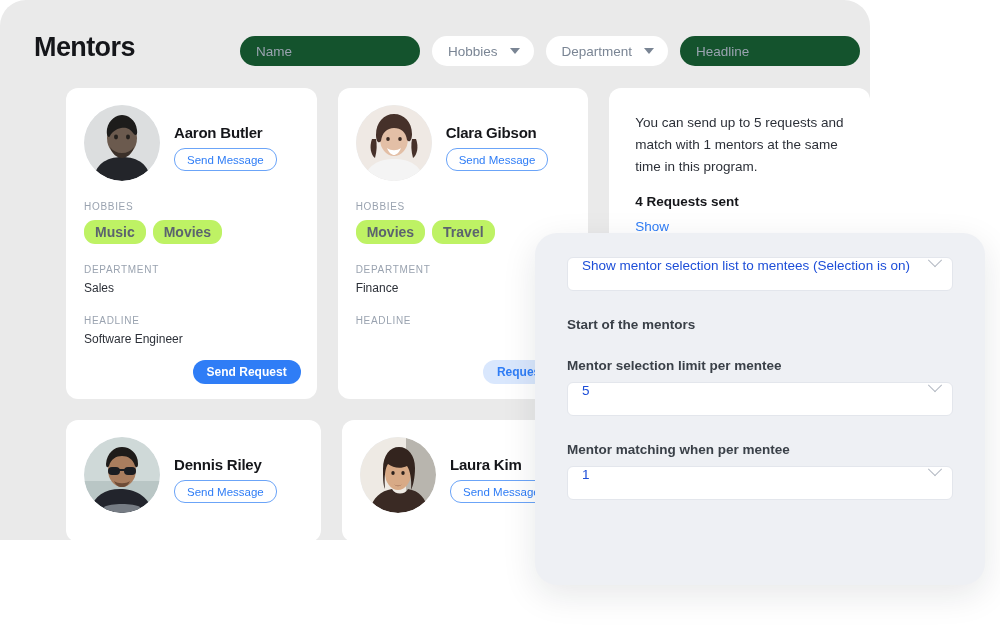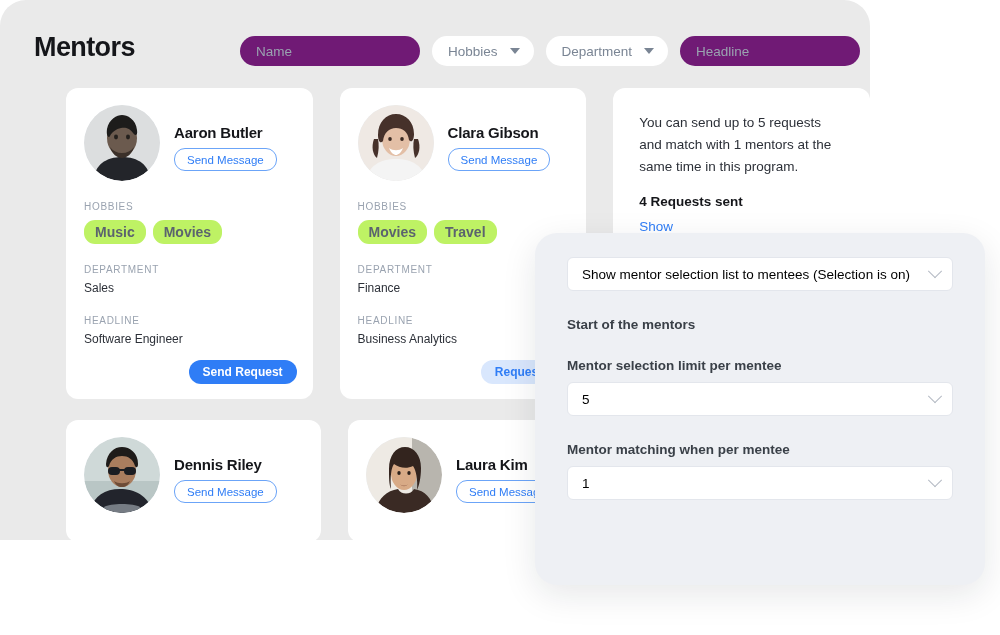--- a/index.html
+++ b/index.html
@@ -54,21 +54,21 @@
     position: absolute;
     left: 240px;
     top: 36px;
     display: flex;
     gap: 12px;
     align-items: center;
   }
 
   .filter-field {
     height: 30px;
-    background: #701a75;
+    background: #14532d;
     border-radius: 16px;
     display: flex;
     align-items: center;
     padding: 0 16px;
     font-size: 13.5px;
     color: #9aa3b0;
     box-sizing: border-box;
   }
   .filter-field.name  { width: 180px; }
   .filter-field.headline { width: 180px; }
@@ -94,21 +94,21 @@
   
   .cards {
     position: absolute;
     left: 22px;
     top: 88px;
     width: 848px;
   }
 
   .card-row {
     display: flex;
-    gap: 27px;
+    gap: 21px;
     margin-bottom: 21px;
     padding-left: 44px;
   }
 
   .card {
     width: 255px;
     background: #ffffff;
     border-radius: 12px;
     box-sizing: border-box;
     padding: 17px 18px 16px 18px;
@@ -271,25 +271,25 @@
     padding: 24px 32px;
   }
 
   .dropdown {
     height: 34px;
     background: #ffffff;
     border: 1px solid #e3e6ec;
     border-radius: 6px;
     box-sizing: border-box;
     display: flex;
-    align-items: center;
+    align-items: flex-start;
     justify-content: space-between;
     padding: 0 12px 0 14px;
     font-size: 13.5px;
-    color: #000000;
+    color: #1d4ed8;
     white-space: nowrap;
     overflow: hidden;
   }
   .dropdown.focused {
     border: 1px solid #4a9bf7;
     box-shadow: 0 0 0 1px rgba(74,155,247,0.25);
   }
   .dropdown .val { overflow: hidden; text-overflow: ellipsis; }
   .chev {
     flex: 0 0 auto;
@@ -416,21 +416,20 @@
           <div class="section-label">HOBBIES</div>
           <div class="tags">
             <span class="tag">Movies</span>
             <span class="tag">Travel</span>
           </div>
 
           <div class="section-label">DEPARTMENT</div>
           <div class="field-value">Finance</div>
 
           <div class="section-label">HEADLINE</div>
-          <div class="field-value">Business Analytics</div>
 
           <div class="card-action">
             <span class="badge-requested">Requested</span>
           </div>
         </div>
 
         <div class="info-card">
           <div class="info-text">You can send up to 5 requests and match with 1 mentors at the same time in this program.</div>
           <div class="info-count">4 Requests sent</div>
           <div class="info-show">

